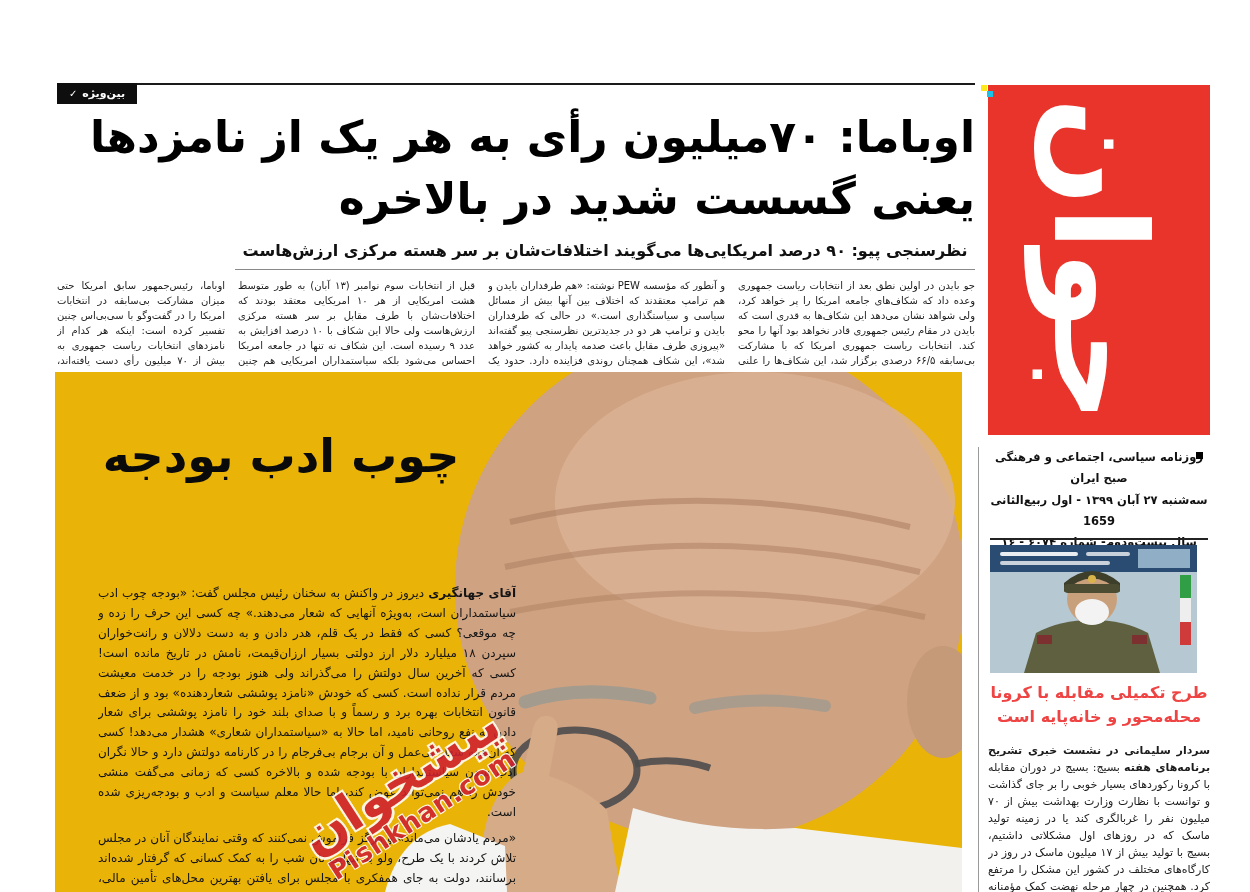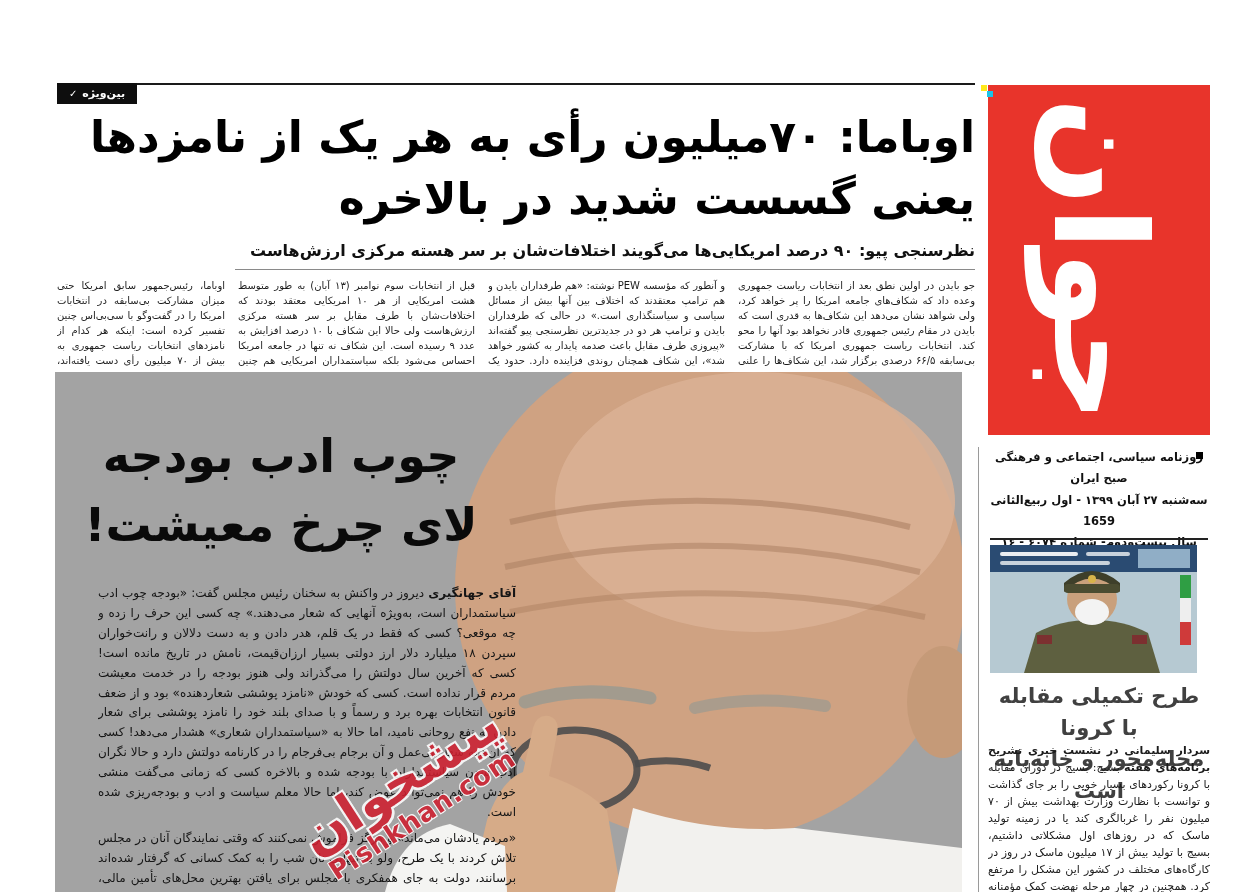--- a/index.html
+++ b/index.html
@@ -8,21 +8,21 @@
 
   
   .top-rule { position:absolute; left:57px; top:83px; width:918px; height:2px; background:#1a1a1a; }
   .section-tag { position:absolute; left:57px; top:83px; width:80px; height:21px; background:#0e0e0e; color:#fff;
                  font-size:11px; font-weight:bold; display:flex; align-items:center; justify-content:center; gap:5px; direction:rtl; }
   .tag-icon { font-size:10px; line-height:1; color:#fff; }
 
   
   .main-headline { position:absolute; left:57px; top:106px; width:918px; direction:rtl;
                    font-weight:bold; font-size:44px; line-height:1.4; color:#000; letter-spacing:-0.5px; }
-  .main-subhead  { position:absolute; left:235px; top:241px; width:740px; direction:rtl;
+  .main-subhead  { position:absolute; left:235px; top:241px; width:740px; text-align:center; direction:rtl;
                    font-weight:bold; font-size:16px; color:#111; }
   .col-rule { position:absolute; left:235px; top:269px; width:740px; height:1px; background:#8a8a8a; }
   .lead-cols { position:absolute; left:57px; top:278px; width:918px; height:92px; display:flex; direction:rtl;
                justify-content:space-between; gap:12px; overflow:hidden; }
   .lead-col { width:237px; font-size:10px; line-height:1.5; text-align:justify; direction:rtl; color:#1c1c1c; overflow:hidden; }
   .lead-col.kicker { width:168px; }
 
   
   .feature { position:absolute; left:55px; top:372px; width:907px; height:520px; overflow:hidden; }
   .feature-photo { position:absolute; left:0; top:0; width:907px; height:520px; }
@@ -50,21 +50,21 @@
   .rm-c { left:987px; top:91px; background:#19c3e8; }
 
   .paper-info { position:absolute; left:988px; top:447px; width:222px; text-align:center; direction:rtl;
                 font-size:11.5px; line-height:1.85; font-weight:bold; color:#111; }
   .info-bullet { position:absolute; left:1196px; top:452px; width:7px; height:7px; background:#000; }
   .info-rule { position:absolute; left:990px; top:538px; width:218px; height:2px; background:#222; }
 
   .officer { position:absolute; left:990px; top:545px; width:207px; height:128px; }
 
   .side-headline { position:absolute; left:988px; top:681px; width:222px; text-align:center; direction:rtl;
-                   font-weight:bold; font-size:21px; line-height:1.5; color:#404040; }
+                   font-weight:bold; font-size:16px; line-height:1.5; color:#ef4444; }
   .side-body { position:absolute; left:988px; top:742px; width:222px; height:150px; overflow:hidden;
                font-size:11px; line-height:1.55; text-align:justify; direction:rtl; color:#1c1c1c; }
 
   .v-rule { position:absolute; left:978px; top:447px; width:1px; height:445px; background:#9a9a9a; }
 </style>
 </head>
 <body>
 
 <div id="page">
 
@@ -84,39 +84,38 @@
   <div class="lead-cols">
     <p class="lead-col">جو بایدن در اولین نطق بعد از انتخابات ریاست جمهوری وعده داد که شکاف‌های جامعه امریکا را پر خواهد کرد، ولی شواهد نشان می‌دهد این شکاف‌ها به قدری است که بایدن در مقام رئیس جمهوری قادر نخواهد بود آنها را محو کند. انتخابات ریاست جمهوری امریکا که با مشارکت بی‌سابقه ۶۶/۵ درصدی برگزار شد، این شکاف‌ها را علنی کرد</p>
     <p class="lead-col">و آنطور که مؤسسه PEW نوشته: «هم طرفداران بایدن و هم ترامپ معتقدند که اختلاف بین آنها بیش از مسائل سیاسی و سیاستگذاری است.» در حالی که طرفداران بایدن و ترامپ هر دو در جدیدترین نظرسنجی پیو گفته‌اند «پیروزی طرف مقابل باعث صدمه پایدار به کشور خواهد شد»، این شکاف همچنان روندی فزاینده دارد. حدود یک ماه</p>
     <p class="lead-col">قبل از انتخابات سوم نوامبر (۱۳ آبان) به طور متوسط هشت امریکایی از هر ۱۰ امریکایی معتقد بودند که اختلافات‌شان با طرف مقابل بر سر هسته مرکزی ارزش‌هاست ولی حالا این شکاف با ۱۰ درصد افزایش به عدد ۹ رسیده است. این شکاف نه تنها در جامعه امریکا احساس می‌شود بلکه سیاستمداران امریکایی هم چنین احساس فزاینده‌ای دارند. باراک</p>
     <p class="lead-col kicker">
       <span>اوباما، رئیس‌جمهور سابق امریکا حتی میزان مشارکت بی‌سابقه در انتخابات امریکا را در گفت‌وگو با سی‌بی‌اس چنین تفسیر کرده است: اینکه هر کدام از نامزدهای انتخابات ریاست جمهوری به بیش از ۷۰ میلیون رأی دست یافته‌اند، نشان می‌دهد کشور به شدت گسسته شده است</span>
       
     </p>
   </div>
 
-  <div class="feature" style="background: #a3a3a3;">
+  <div class="feature" style="background: #eab308;">
     <svg class="feature-photo" viewBox="0 0 907 520" preserveAspectRatio="none" aria-hidden="true">
       <ellipse cx="655" cy="215" rx="255" ry="255" fill="#cfa282"></ellipse>
       <ellipse cx="700" cy="130" rx="200" ry="130" fill="#dab295" opacity="0.85"></ellipse>
       <path d="M455,150 Q650,105 855,155" stroke="#a87c5e" stroke-width="6" fill="none" opacity="0.55"></path>
       <path d="M450,195 Q655,150 865,200" stroke="#a87c5e" stroke-width="6" fill="none" opacity="0.5"></path>
       <path d="M455,240 Q660,200 870,245" stroke="#a87c5e" stroke-width="6" fill="none" opacity="0.45"></path>
       <path d="M470,330 Q525,312 595,326" stroke="#9a9a90" stroke-width="13" fill="none" opacity="0.85" stroke-linecap="round"></path>
       <path d="M640,336 Q700,322 770,334" stroke="#9a9a90" stroke-width="12" fill="none" opacity="0.7" stroke-linecap="round"></path>
       <ellipse cx="520" cy="398" rx="62" ry="40" fill="none" stroke="#4d4d4d" stroke-width="7" opacity="0.9"></ellipse>
       <path d="M580,392 Q620,384 655,396" stroke="#4d4d4d" stroke-width="7" fill="none" opacity="0.9"></path>
       <path d="M415,520 L432,448 Q446,408 468,400 L478,356 Q482,342 494,344 Q505,347 502,362 L494,404 Q530,416 552,438 L566,520 Z" fill="#d6ab88"></path>
       <path d="M330,520 Q345,462 395,452 L450,474 L452,520 Z" fill="#f4f4f2"></path>
       <path d="M560,520 L578,436 Q660,462 740,456 L907,476 L907,520 Z" fill="#f2f1ee"></path>
       <ellipse cx="888" cy="330" rx="36" ry="56" fill="#c59a78"></ellipse>
     </svg>
     <div class="feature-headline">
       <div>چوب ادب بودجه</div>
-      <div>لای چرخ معیشت!</div>
     </div>
     <div class="feature-body">
       <p>
         <b>آقای جهانگیری</b>
         <span>دیروز در واکنش به سخنان رئیس مجلس گفت: «بودجه چوب ادب سیاستمداران است، به‌ویژه آنهایی که شعار می‌دهند.» چه کسی این حرف را زده و چه موقعی؟ کسی که فقط در یک قلم، هدر دادن و به دست دلالان و رانت‌خواران سپردن ۱۸ میلیارد دلار ارز دولتی بسیار ارزان‌قیمت، نامش در تاریخ مانده است! کسی که آخرین سال دولتش را می‌گذراند ولی هنوز بودجه را در خدمت معیشت مردم قرار نداده است. کسی که خودش «نامزد پوششی شعاردهنده» بود و از ضعف قانون انتخابات بهره برد و رسماً و با صدای بلند خود را نامزد پوششی برای شعار دادن به نفع روحانی نامید، اما حالا به «سیاستمداران شعاری» هشدار می‌دهد! کسی که آن‌همه شعار بی‌عمل و آن برجام بی‌فرجام را در کارنامه دولتش دارد و حالا نگران ادب شدن سیاستمداران با بودجه شده و بالاخره کسی که زمانی می‌گفت منشی خودش را هم نمی‌تواند عوض کند، اما حالا معلم سیاست و ادب و بودجه‌ریزی شده است.</span>
       </p>
       <p>«مردم یادشان می‌ماند» و هرگز فراموش نمی‌کنند که وقتی نمایندگان آنان در مجلس تلاش کردند با یک طرح، ولو به تنهایی نان شب را به کمک کسانی که گرفتار شده‌اند برسانند، دولت به جای همفکری با مجلس برای یافتن بهترین محل‌های تأمین مالی، همه دستیاران خود را به میدان فرستاد تا طرح را متوقف کنند.</p>
 
     </div>
   </div>

